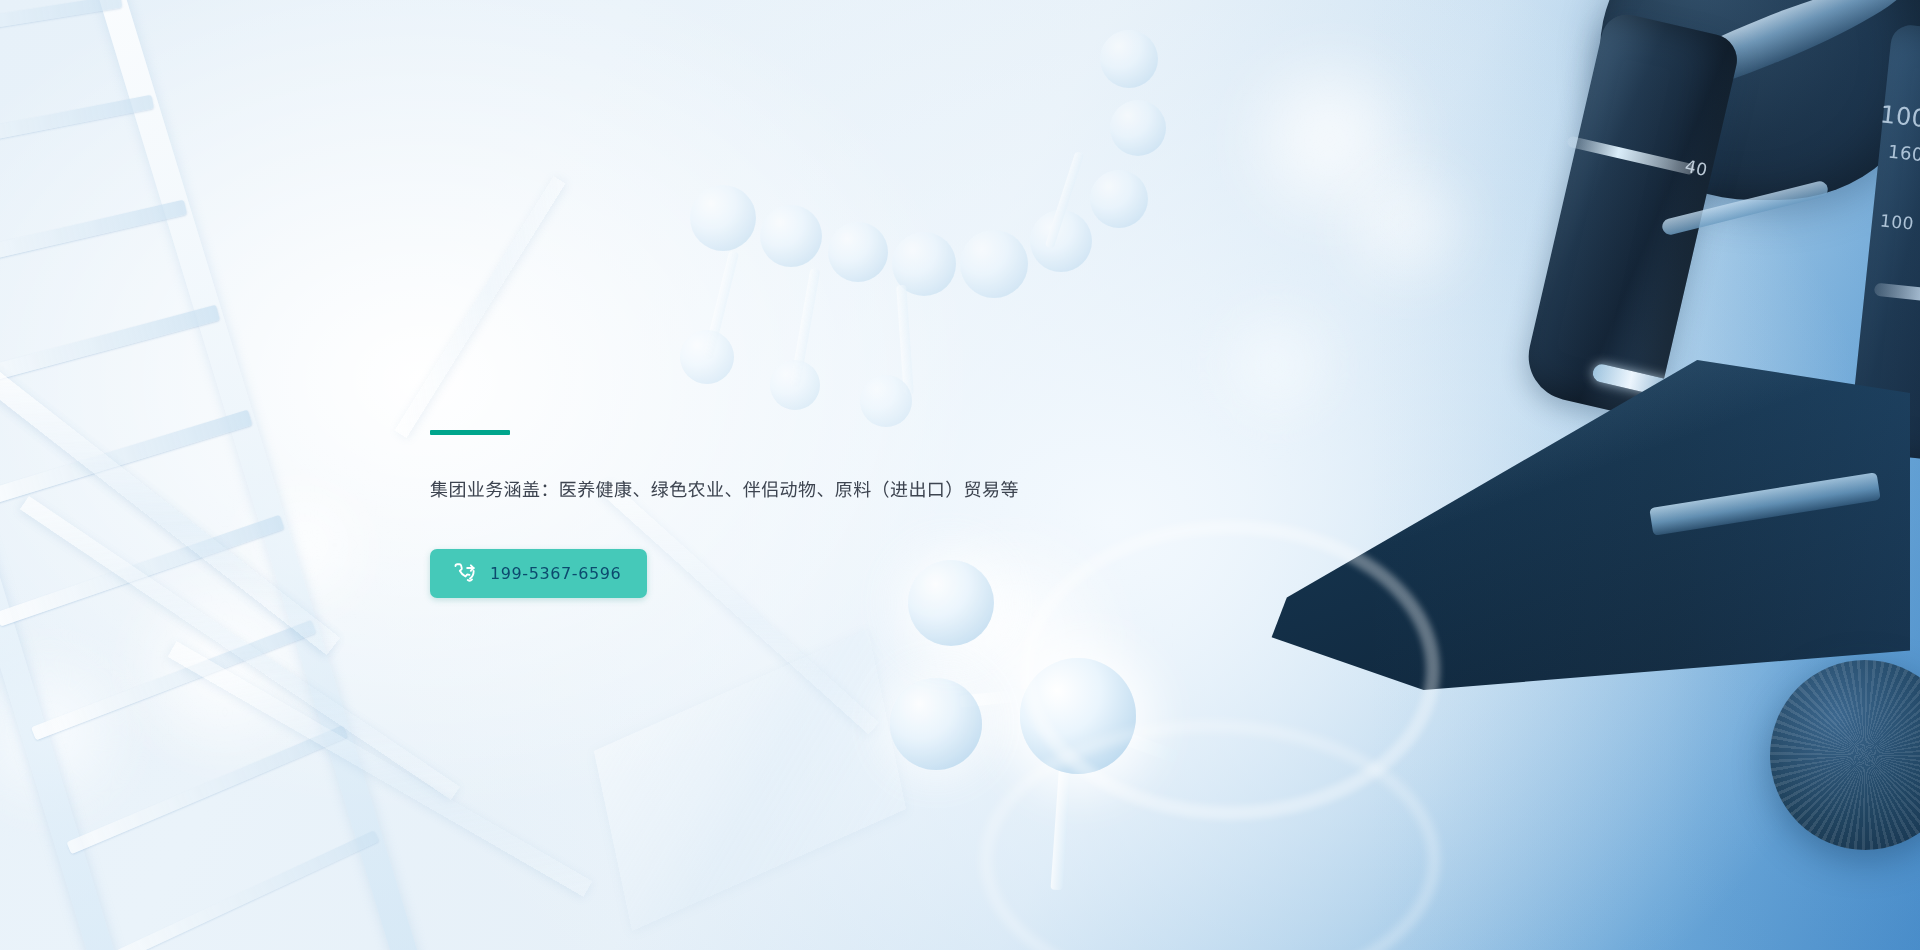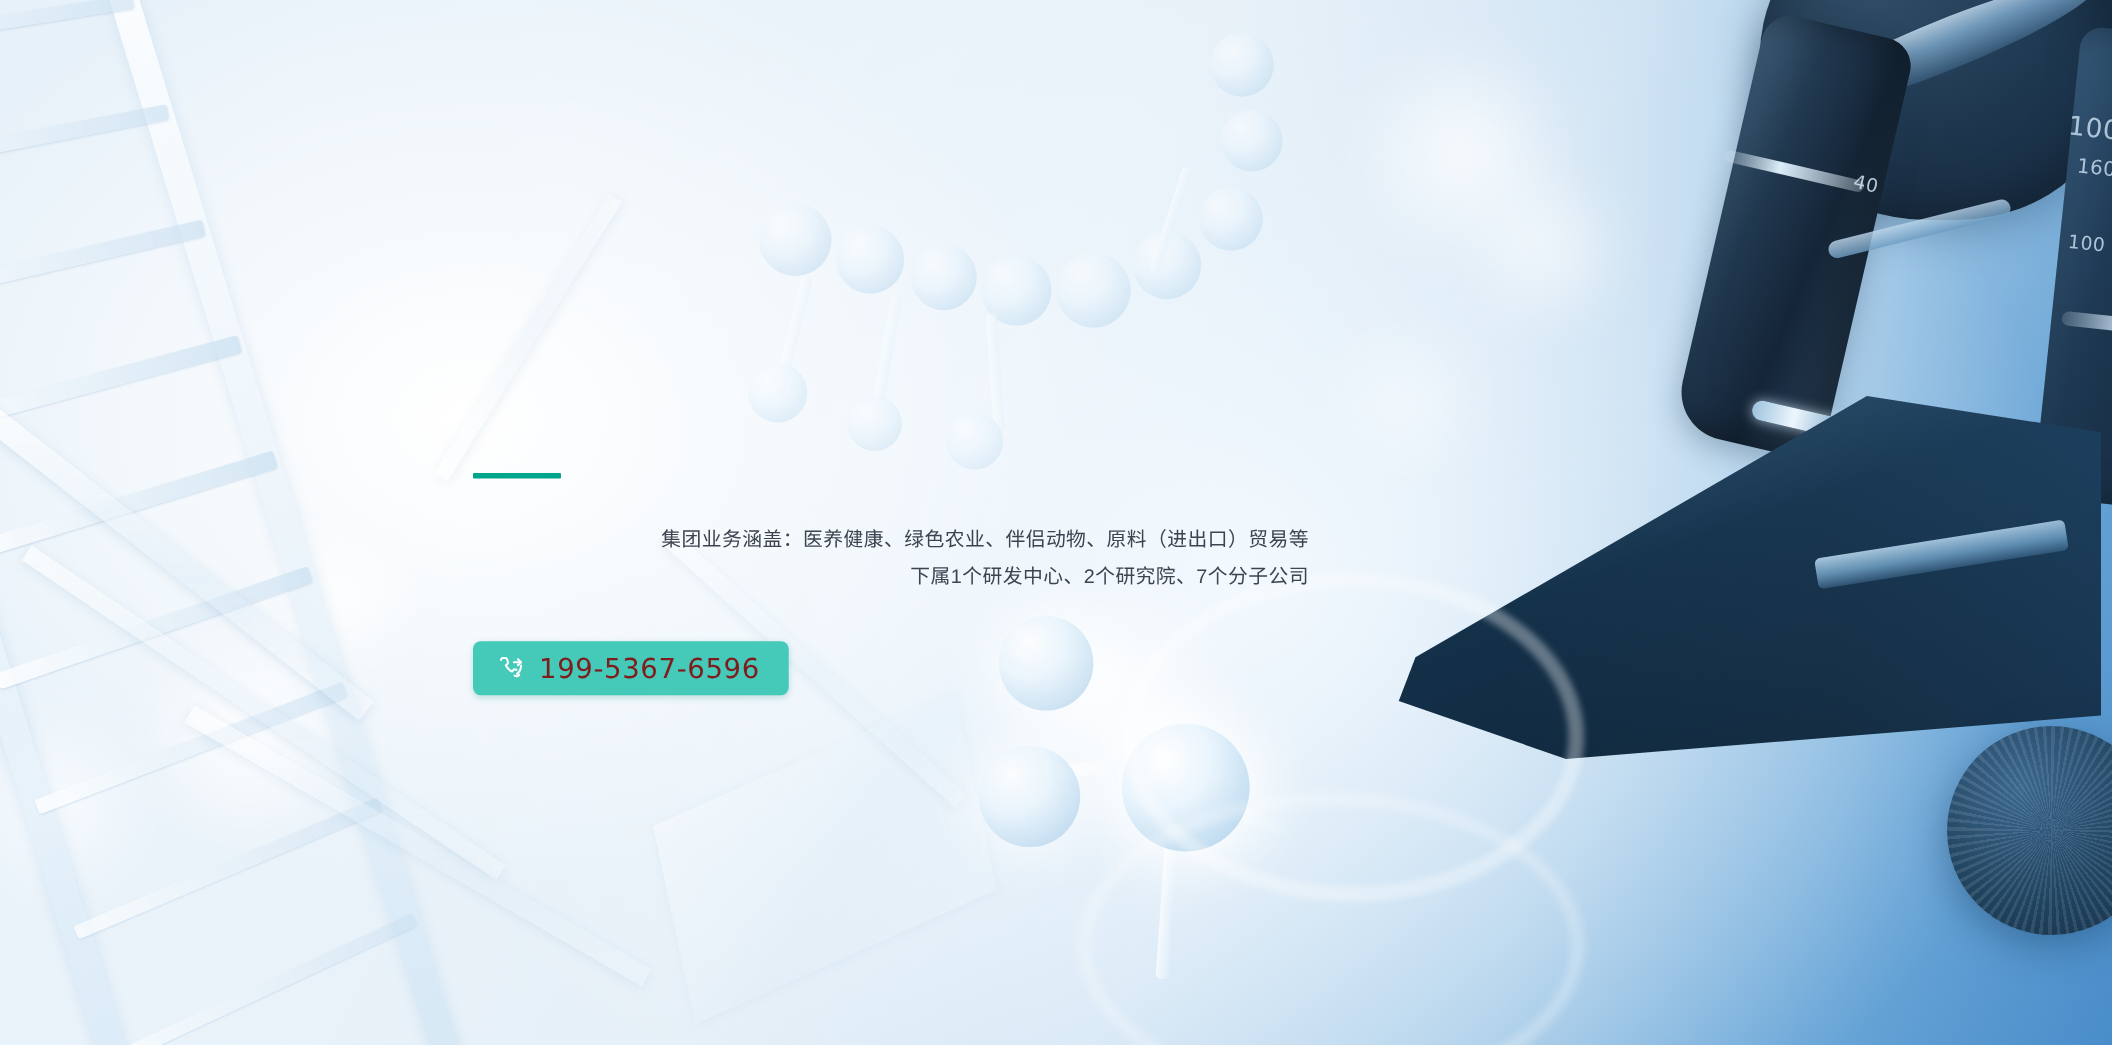--- a/index.html
+++ b/index.html
@@ -42,29 +42,29 @@
   .content{ position:absolute; left:430px; top:392px; width:760px; }
 
   .title{
     font-size:46px; font-weight:700; letter-spacing:4px; line-height:1.15;
     color:#0d5f72; white-space:nowrap;
     text-shadow:0 1px 2px rgba(255,255,255,.55);
   }
   .divider{ width:80px; height:5px; background:#00a58c; margin-top:38px; border-radius:1px; }
 
   .subtitle{ margin-top:38px; font-size:18px; line-height:34px; color:#3d4450; letter-spacing:.4px; }
-  .subtitle div{ white-space:nowrap;text-align:right; }
+  .subtitle div{ white-space:nowrap; }
 
   .phone-btn{
     display:inline-flex; align-items:center; gap:12px;
     margin-top:42px; height:49px; padding:0 26px 0 22px;
     background:#45c9b9; border:none; border-radius:7px; cursor:pointer;
     box-shadow:0 2px 6px rgba(60,160,150,.28);
   }
-  .phone-btn .num{ color:#7f1d1d; font-size:25px; letter-spacing:.6px; font-family:"DejaVu Sans",sans-serif; }
+  .phone-btn .num{ color:#0c4a6e; font-size:16px; letter-spacing:.6px; font-family:"DejaVu Sans",sans-serif; }
   .phone-btn svg{ display:block; }
 </style>
 </head>
 <body>
 
 <div class="banner">
 
   <div class="layer">
 
     <div class="bokeh" style="left:120px;top:560px;width:210px;height:210px;background:radial-gradient(circle,#ffffff 0%,rgba(255,255,255,0) 70%);"></div>
@@ -189,21 +189,20 @@
                 background:linear-gradient(270deg, rgba(70,135,195,.18) 0%, rgba(120,175,220,.05) 45%, rgba(255,255,255,0) 100%);"></div>
   </div>
 
   <div class="content">
 
 
     <div class="divider"></div>
 
     <div class="subtitle">
       <div>集团业务涵盖：医养健康、绿色农业、伴侣动物、原料（进出口）贸易等</div>
-      <div>下属1个研发中心、2个研究院、7个分子公司</div>
     </div>
 
     <button class="phone-btn">
       <span>
         <svg width="26" height="26" viewBox="0 0 24 24" fill="none" stroke="#ffffff" stroke-width="1.7" stroke-linecap="round" stroke-linejoin="round">
           <path d="M3.2 4.6a1.6 1.6 0 0 1 1.6-1.6h2.1c.7 0 1.3.5 1.5 1.2l.6 2.4c.1.6-.1 1.2-.6 1.5l-1.2.9a12 12 0 0 0 5.3 5.3l.9-1.2c.4-.5 1-.7 1.5-.6l1.3.3"></path>
           <path d="M14.5 17.6c1.3.9 3 .6 4-.6"></path>
           <path d="M14 6.5h6"></path>
           <path d="M17.4 4l2.6 2.5-2.6 2.5"></path>
           <path d="M20 9.2c0 3.2-1.4 5.6-3.4 7"></path>

